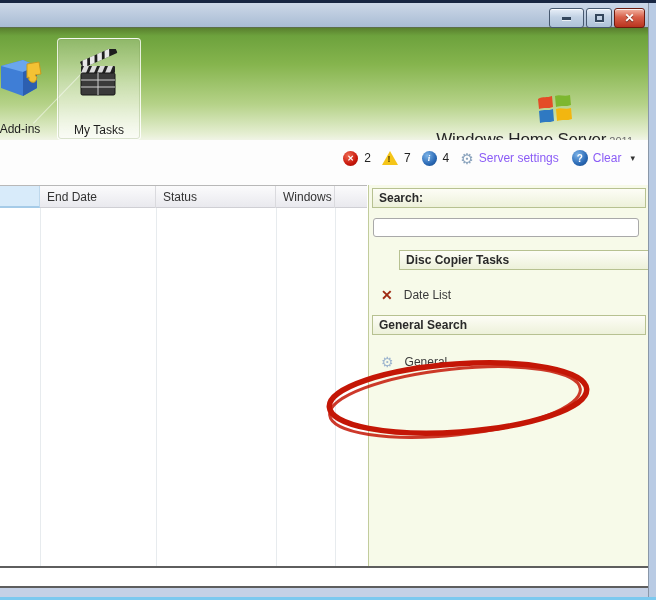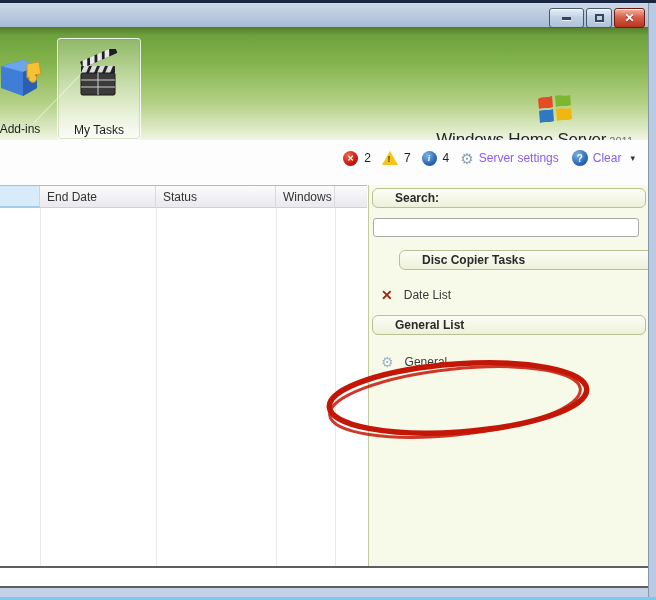--- a/index.html
+++ b/index.html
@@ -93,21 +93,21 @@
   .tbody { position:absolute; left:0; top:208px; width:367px; height:358px; background:#fff; }
   .vline { position:absolute; top:0; width:1px; height:358px; background:#e7ebee; }
   .tbl-bottom { position:absolute; left:0; top:566px; width:649px; height:2px; background:#5e5e5e; }
   .statusbar { position:absolute; left:0; top:568px; width:649px; height:18px; background:#fff; }
 
   
   .panel { position:absolute; left:368px; top:185px; width:281px; height:381px;
            background:#f7fae9; border-left:1px solid #c2cc9c; }
   .phead { position:absolute; left:3px; width:274px; height:20px;
            background:linear-gradient(#fdfdf6,#edf1da); border:1px solid #b7c191;
-           border-radius:6px; display:flex; align-items:center; padding-left:22px;
+           border-radius:0; display:flex; align-items:center; padding-left:6px;
            font-weight:bold; color:#2a2a2a; }
   .searchbox { position:absolute; left:4px; top:33px; width:266px; height:19px;
                border:1px solid #a9a9a9; border-radius:3px; background:#fff;
                font-family:"Liberation Sans",sans-serif; font-size:12px; padding:0 4px; }
   .pitem { position:absolute; left:12px; display:flex; align-items:center; gap:11px;
            color:#3a3a3a; cursor:default; }
   .x-red { color:#9e2a12; font-weight:bold; font-size:14px; line-height:1; }
   .gear-lt { color:#9fb6cf; font-size:14px; line-height:1; }
 
   
@@ -254,21 +254,21 @@
     </div>
     <input class="searchbox" type="text" value="" style="">
     <div class="phead" style="top:65px;margin-left:27px;">
       <span>Disc Copier Tasks</span>
     </div>
     <div class="pitem" style="top:103px;">
       <span class="x-red"><span>✕</span></span>
       <span>Date List</span>
     </div>
     <div class="phead" style="top:130px;">
-      <span>General List</span>
+      <span>General Search</span>
     </div>
     <div class="pitem" style="top:170px;">
       <span class="gear-lt"><span>⚙</span></span>
       <span>General</span>
     </div>
   </div>
 
   <div class="tbl-bottom"></div>
   <div class="statusbar"></div>
   <div class="frame-bottom-line"></div>

